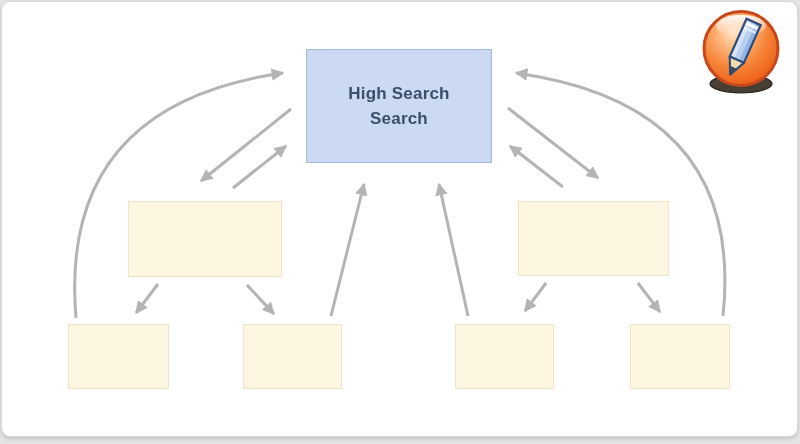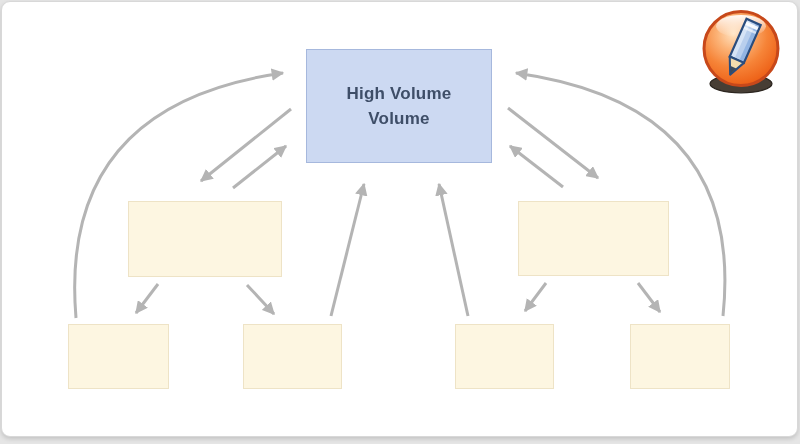--- a/index.html
+++ b/index.html
@@ -46,21 +46,21 @@
         <path d="M 508,108 L 598,178" fill="none" stroke="#b4b4b4" stroke-width="3" marker-end="url(#arrowhead)"></path>
         <path d="M 563,187 L 510,146" fill="none" stroke="#b4b4b4" stroke-width="3" marker-end="url(#arrowhead)"></path>
         <path d="M 546,283 L 525,311" fill="none" stroke="#b4b4b4" stroke-width="3" marker-end="url(#arrowhead)"></path>
         <path d="M 638,283 L 660,312" fill="none" stroke="#b4b4b4" stroke-width="3" marker-end="url(#arrowhead)"></path>
         <path d="M 723,316 Q 745,105 516,73" fill="none" stroke="#b4b4b4" stroke-width="3" marker-end="url(#arrowhead)"></path>
       </g>
   </svg>
 
   <div id="nodes-layer">
       <div class="node" style="left: 306px; top: 49px; width: 186px; height: 114px; background: rgb(204, 217, 242); border: 1px solid rgb(166, 184, 221); color: rgb(62, 78, 104);">
-        <span class="node-label">High Volume Volume</span>
+        <span class="node-label">High Search Search</span>
       </div>
       <div class="node" style="left: 128px; top: 201px; width: 154px; height: 76px; background: rgb(253, 246, 225); border: 1px solid rgb(238, 227, 198); color: rgb(107, 107, 107);">
         <span class="node-label"></span>
       </div>
       <div class="node" style="left: 518px; top: 201px; width: 151px; height: 75px; background: rgb(253, 246, 225); border: 1px solid rgb(238, 227, 198); color: rgb(107, 107, 107);">
         <span class="node-label"></span>
       </div>
       <div class="node" style="left: 68px; top: 324px; width: 101px; height: 65px; background: rgb(253, 246, 225); border: 1px solid rgb(238, 227, 198); color: rgb(107, 107, 107);">
         <span class="node-label"></span>
       </div>

